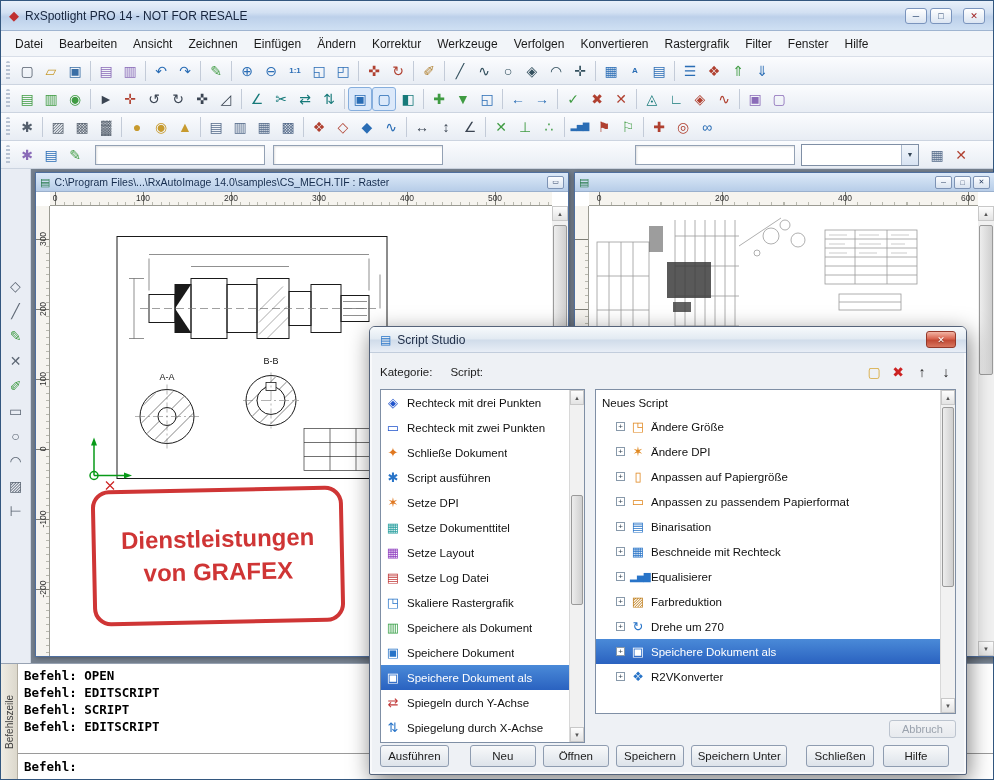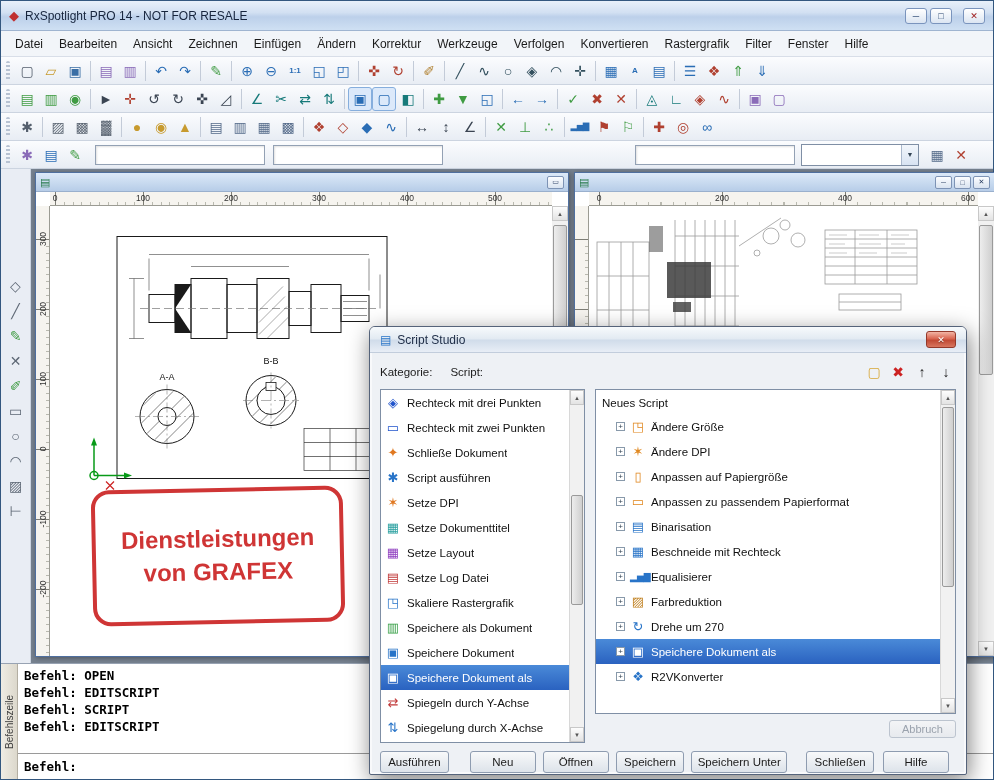--- a/index.html
+++ b/index.html
@@ -149,21 +149,21 @@
  line-height:7px;text-align:center;color:#334455;}
 .trow .ticon{flex:0 0 16px;width:16px;text-align:center;font-size:13px;}
 .trow .tlabel{white-space:nowrap;overflow:hidden;}
 .trow.sel{background:linear-gradient(#4a8ad8,#2a62c0);color:#fff;}
 .abbruch-row{flex:0 0 25px;display:flex;justify-content:flex-end;align-items:center;padding-top:4px;}
 .btn{height:22px;padding:0 10px;border:1px solid #8e9cb0;border-radius:3px;
  background:linear-gradient(#f8f9fa,#dde3ea);font-size:11.5px;color:#1b1b1b;display:flex;
  align-items:center;justify-content:center;white-space:nowrap;}
 .btn.disabled{color:#9aa2ad;border-color:#bcc4cf;background:linear-gradient(#f3f4f6,#e7eaee);
  height:18px;font-size:11px;padding:0 12px;}
-.dlg-buttons{flex:0 0 22px;margin-top:8px;display:flex;}
+.dlg-buttons{flex:0 0 22px;margin-top:2px;display:flex;}
 .dlg-buttons .btn{min-width:66px;margin-right:7px;}
 </style>
 </head>
 <body>
 
 <div class="app">
 
   <div class="titlebar">
     <span class="app-logo">◆</span>
     <span class="app-title">RxSpotlight PRO 14 - NOT FOR RESALE</span>
@@ -557,20 +557,21 @@
         <span class="tbtn">
           <span class="glyph" style="color: rgb(93, 103, 116);">⊢</span>
         </span>
       </div>
 
     <div class="mdi">
 
       <div class="doc" id="doc-mech">
         <div class="doc-title">
           <span class="dicon">▤</span>
+          <span>C:\Program Files\...\RxAutoImage 14.0\samples\CS_MECH.TIF : Raster</span>
           <span class="doc-controls" id="mech-controls">
               <span class="docbtn">
                 <span>▭</span>
               </span>
             </span>
         </div>
         <div class="doc-body">
           <div class="hruler" id="mech-hruler">
               <span class="rlabel" style="left: 5px;">0</span>
               <span class="rlabel" style="left: 93px;">100</span>

